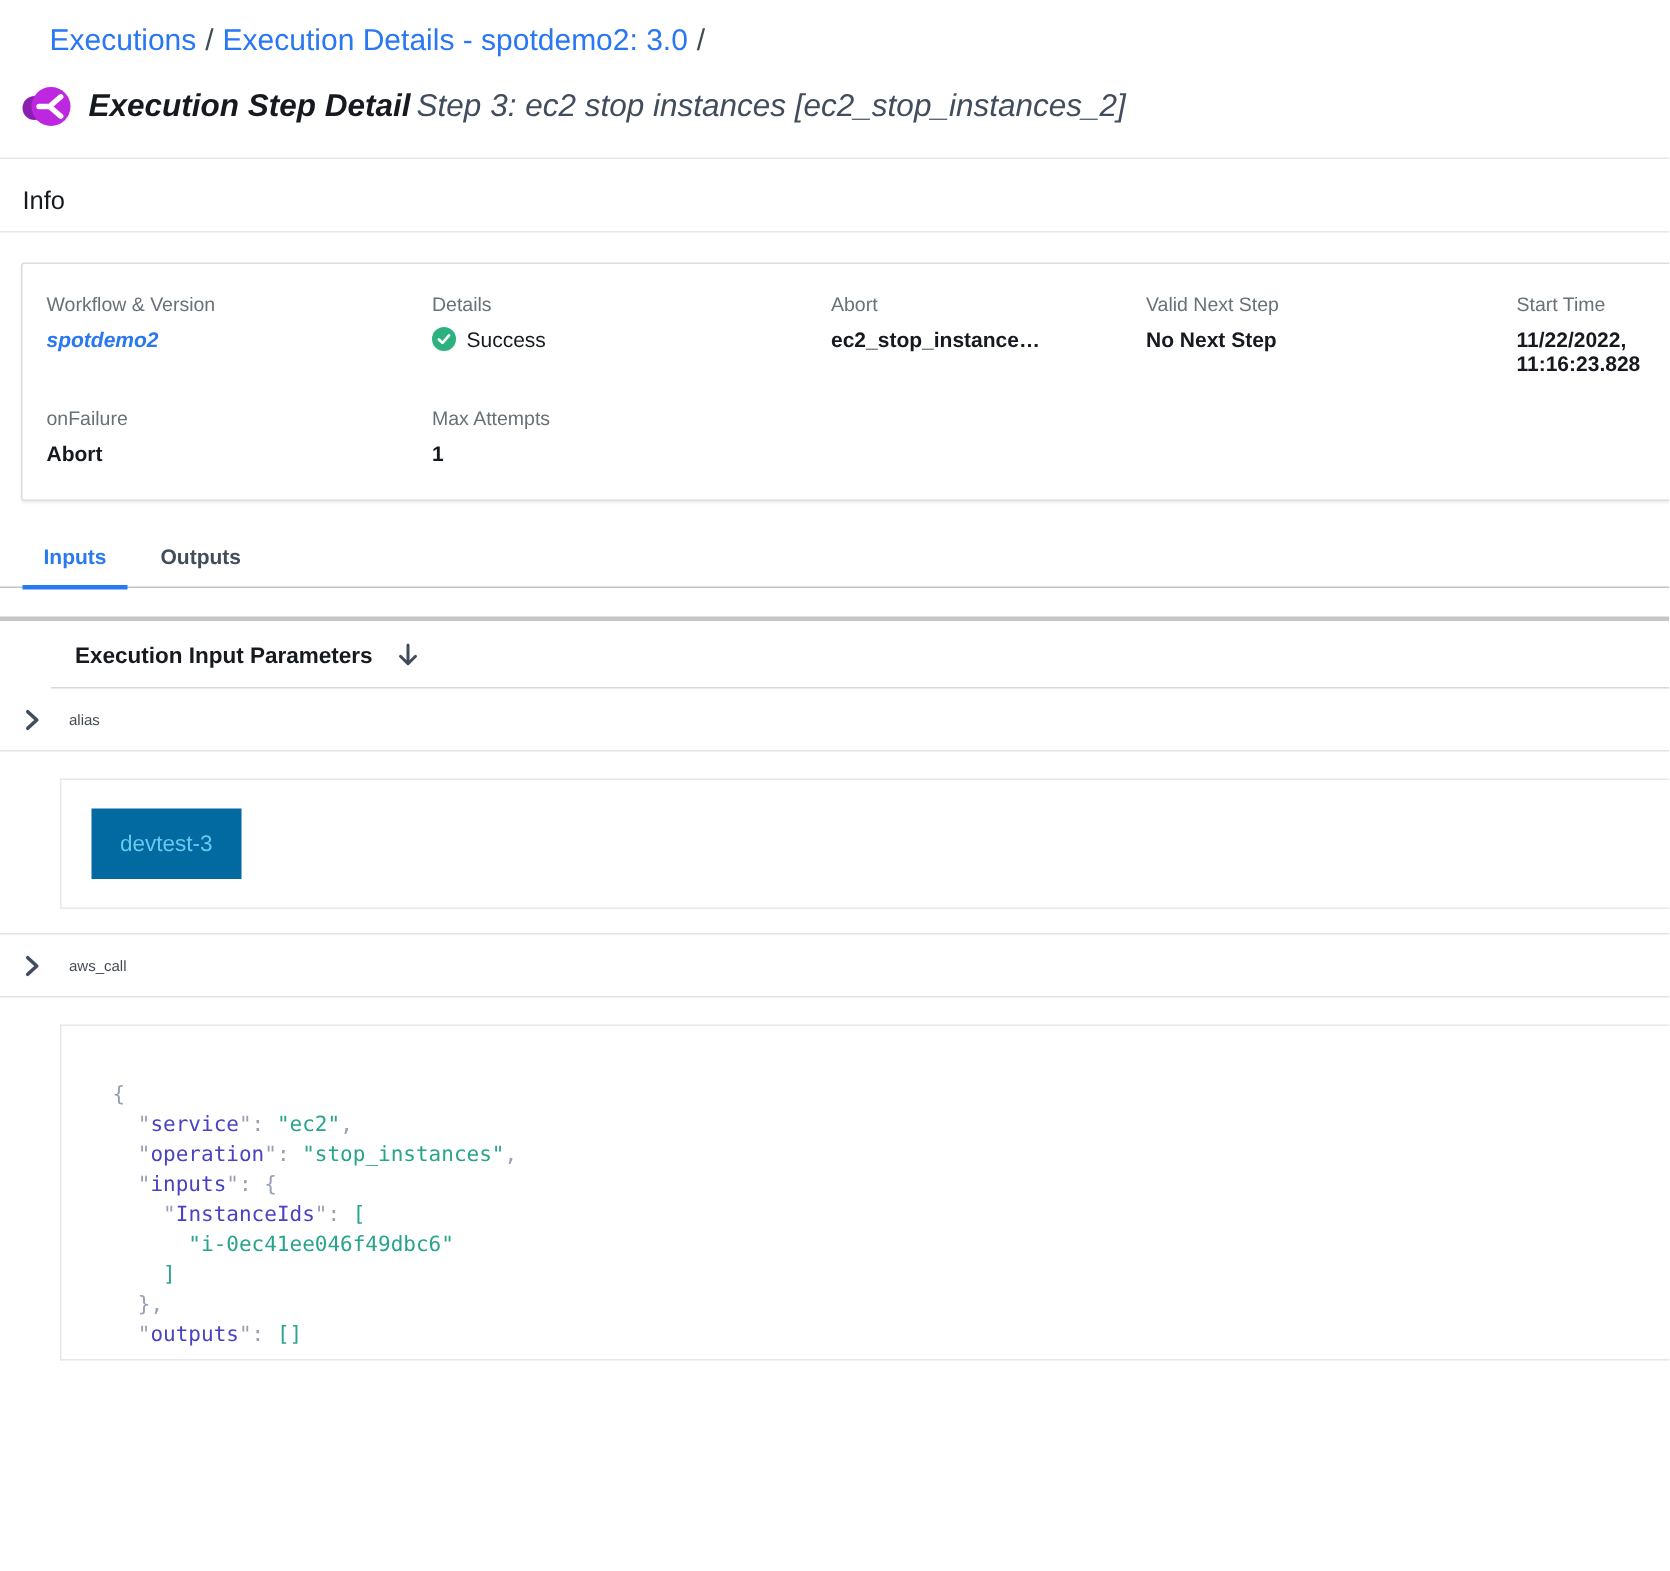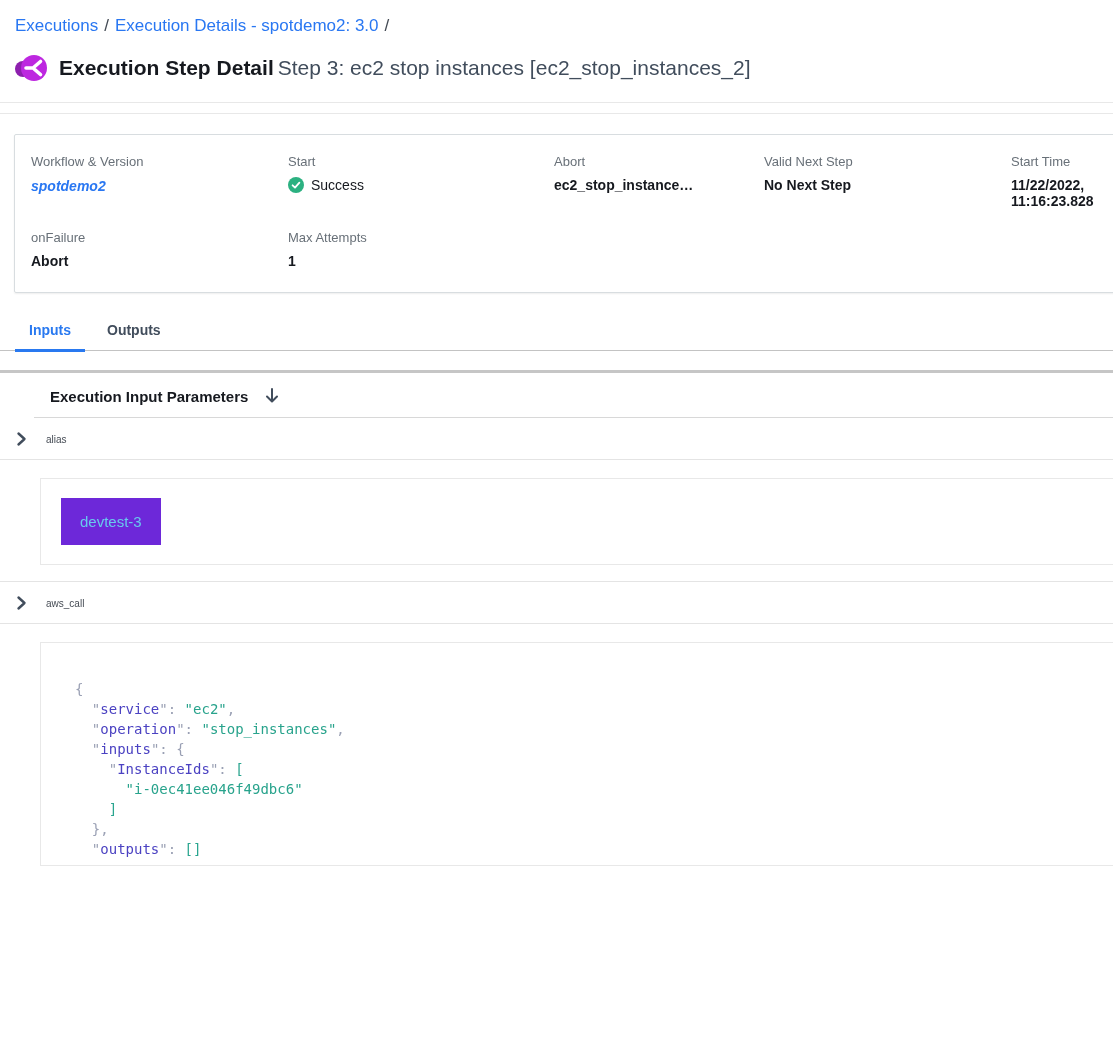--- a/index.html
+++ b/index.html
@@ -1,26 +1,26 @@
 <!DOCTYPE html>
 <html><head>
 <meta charset="utf-8">
 <style>
   * { margin: 0; padding: 0; box-sizing: border-box; }
   html, body { background: #fff; }
   body { font-family: "Liberation Sans", sans-serif; color: #16191f; }
   .page { position: relative; width: 1113px; height: 1047px; overflow: hidden; background: #fff; }
 
   
-  .breadcrumb { padding: 16px 0 0 15px; font-size: 17px; }
+  .breadcrumb { padding: 16px 0 0 33px; font-size: 20px; }
   .bc-link { color: #2977f2; text-decoration: none; cursor: pointer; }
   .bc-sep { color: #434a54; margin: 0 6px; }
 
   
-  .title-row { display: flex; align-items: center; gap: 11px; margin: 15px 0 0 14px; }
+  .title-row { display: flex; align-items: center; gap: 11px; margin: 15px 0 0 14px; font-style: italic; }
   .logo { width: 34px; height: 34px; display: inline-block; flex: 0 0 auto; }
   .page-title { font-size: 21px; font-weight: 700; color: #16191f; }
   .page-title .t-sub { font-weight: 400; color: #414d5c; margin-left: 4px; }
 
   .hr-full { border: none; border-top: 1px solid #e8e8e8; margin-top: 17px; }
 
   
   .info-heading { font-size: 17px; font-weight: 400; color: #16191f; margin: 18px 0 0 15px; }
   .info-underline { border-top: 1px solid #e8e8e8; margin-top: 10px; }
 
@@ -49,21 +49,21 @@
 
   
   .section-header { display: flex; align-items: center; gap: 19px; padding: 13px 16px 12px 16px;
                     border-bottom: 1px solid #e4e4e4; cursor: pointer; }
   .section-header.bt { border-top: 1px solid #e4e4e4; }
   .chev { width: 11px; height: 16px; display: inline-block; }
   .section-label { font-size: 10px; color: #454b54; }
 
   .section-card { margin: 18px -20px 16px 40px; border: 1px solid #e8e8e8; border-right: none;
                   padding: 19px 0 19px 20px; }
-  .chip { display: inline-block; background: #6d28d9; color: #68c9ee; font-size: 15px;
+  .chip { display: inline-block; background: #0369a1; color: #68c9ee; font-size: 15px;
           padding: 15px 19px; }
 
   
   .section-card.code-card { padding: 36px 0 6px 34px; margin-bottom: 0; }
   .code { font-family: "DejaVu Sans Mono", monospace; font-size: 14px; line-height: 20px;
           white-space: pre; }
   .tok-t { color: #16191f; }
   .tok-b, .tok-p { color: #9aa0b4; }
   .tok-k { color: #4b42c2; }
   .tok-s { color: #28a38c; }
@@ -85,29 +85,30 @@
         <circle cx="20" cy="17" r="13" fill="#bd27e0"></circle>
         <path d="M12 17 L19 17 M19 17 L26.5 10.5 M19 17 L26.5 23.5" stroke="#ffffff" stroke-width="3.6" stroke-linecap="round" fill="none"></path>
       </svg>
     </span>
     <h1 class="page-title"><span class="t-bold">Execution Step Detail</span><span class="t-sub">Step 3: ec2 stop instances [ec2_stop_instances_2]</span></h1>
   </header>
 
   <hr class="hr-full">
 
   <section>
+    <h2 class="info-heading">Info</h2>
     <div class="info-underline"></div>
 
     <div class="info-card">
       <div class="cell">
         <div class="lbl">Workflow &amp; Version</div>
         <a class="val link">spotdemo2</a>
       </div>
       <div class="cell">
-        <div class="lbl">Start</div>
+        <div class="lbl">Details</div>
         <div class="val status">
           <span class="status-icon">
             <svg width="16" height="16" viewBox="0 0 16 16">
               <circle cx="8" cy="8" r="8" fill="#2cb181"></circle>
               <path d="M4.6 8.3 L7 10.6 L11.4 5.6" stroke="#ffffff" stroke-width="1.8" fill="none" stroke-linecap="round" stroke-linejoin="round"></path>
             </svg>
           </span>
           <span>Success</span>
         </div>
       </div>

